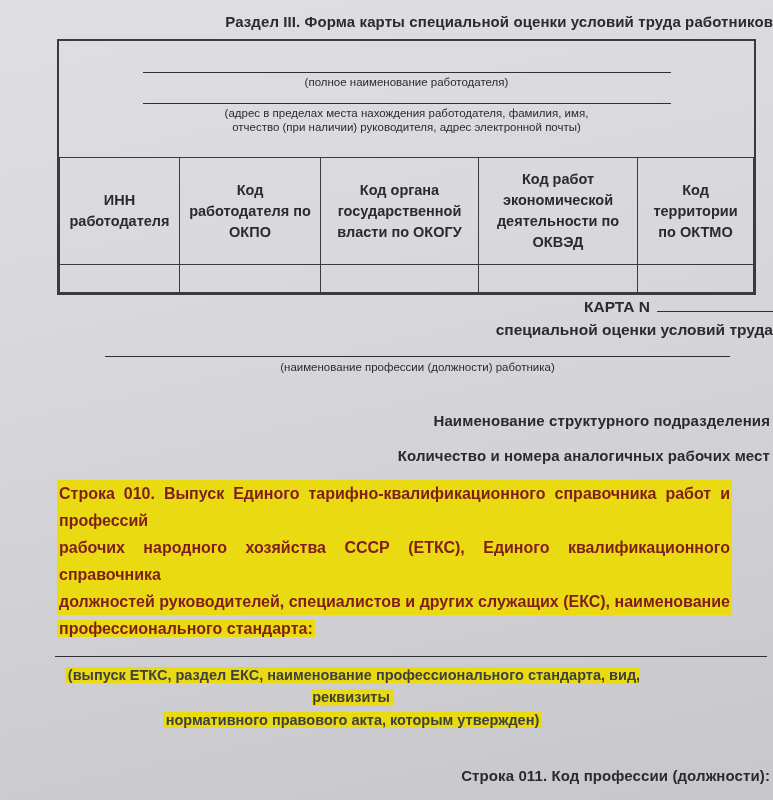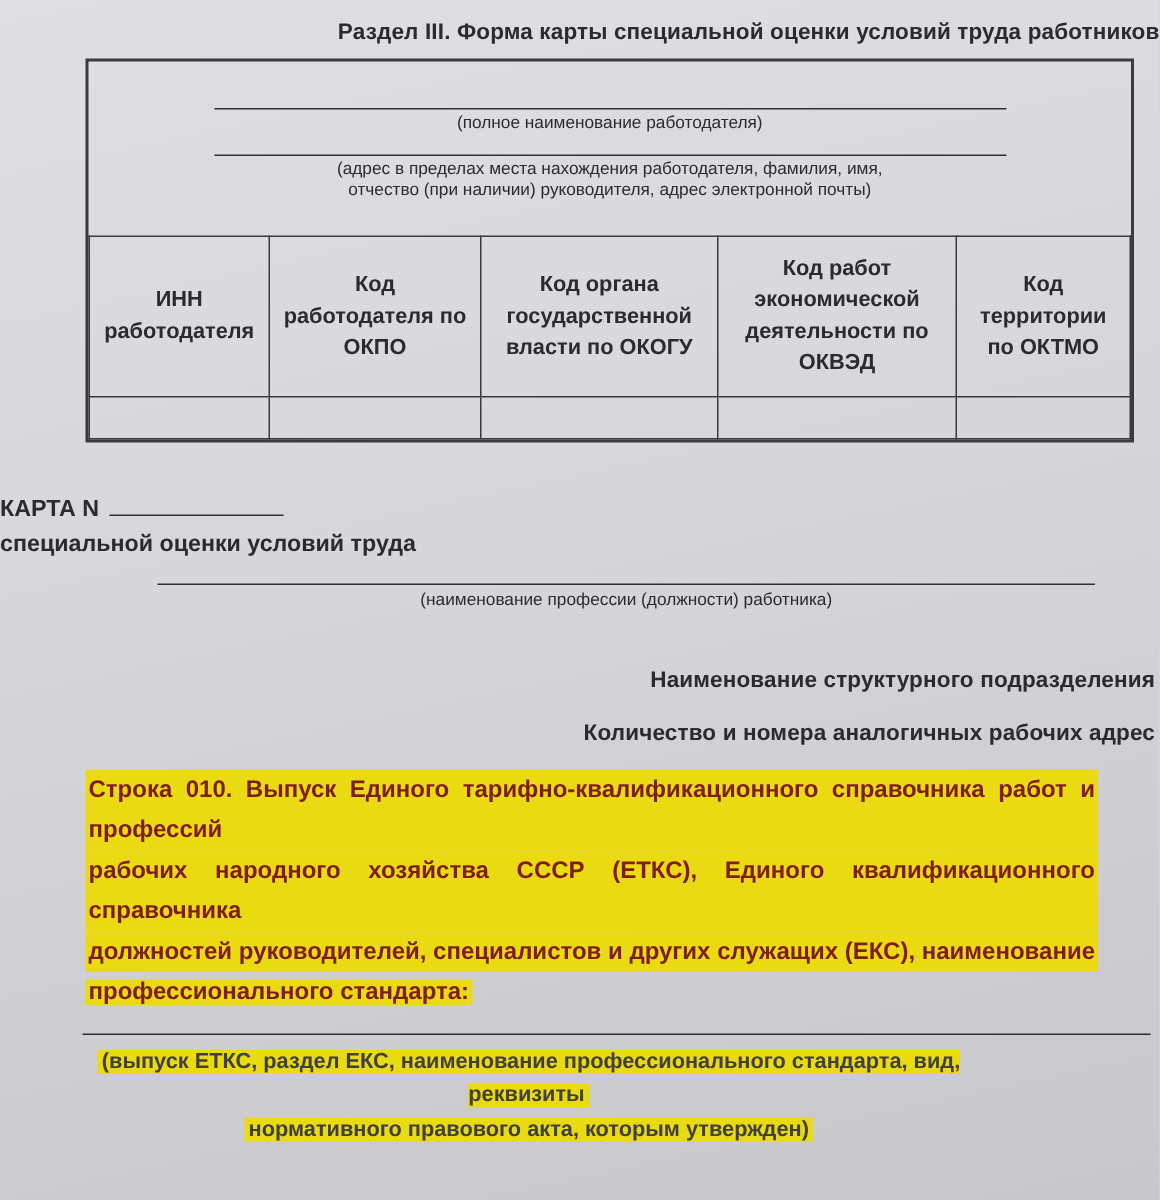--- a/index.html
+++ b/index.html
@@ -52,22 +52,21 @@
   table.codes tr.hdr td {
     height: 107px;
     font-size: 14.5px;
     font-weight: 600;
     line-height: 21px;
     padding: 3px 8px;
   }
   table.codes tr.val td { height: 28px; }
   
   .card-title {
-    margin-top: 33px;
-    text-align: left;
+    text-align: right;
     font-size: 15.5px;
     font-weight: 700;
     line-height: 23px;
   }
   .num-line {
     display: inline-block;
     width: 116px;
     border-bottom: 1.6px solid #2f2f36;
     margin-left: 7px;
     vertical-align: baseline;
@@ -181,21 +180,21 @@
 
   <div class="prof-line"></div>
   <div class="caption prof-caption">(наименование профессии (должности) работника)</div>
 
   <div class="field-row fr-1">
     <span class="lbl">Наименование структурного подразделения</span>
     <span class="flex-line"></span>
   </div>
 
   <div class="field-row fr-2">
-    <span class="lbl">Количество и номера аналогичных рабочих адрес</span>
+    <span class="lbl">Количество и номера аналогичных рабочих мест</span>
     <span class="flex-line"></span>
   </div>
 
   <div class="row010">
     <div class="jline">Строка 010. Выпуск Единого тарифно-квалификационного справочника работ и профессий</div>
     <div class="jline">рабочих народного хозяйства СССР (ЕТКС), Единого квалификационного справочника</div>
     <div class="jline">должностей руководителей, специалистов и других служащих (ЕКС), наименование</div>
     <div class="jlast">
       <span class="hl">профессионального стандарта:</span>
     </div>

